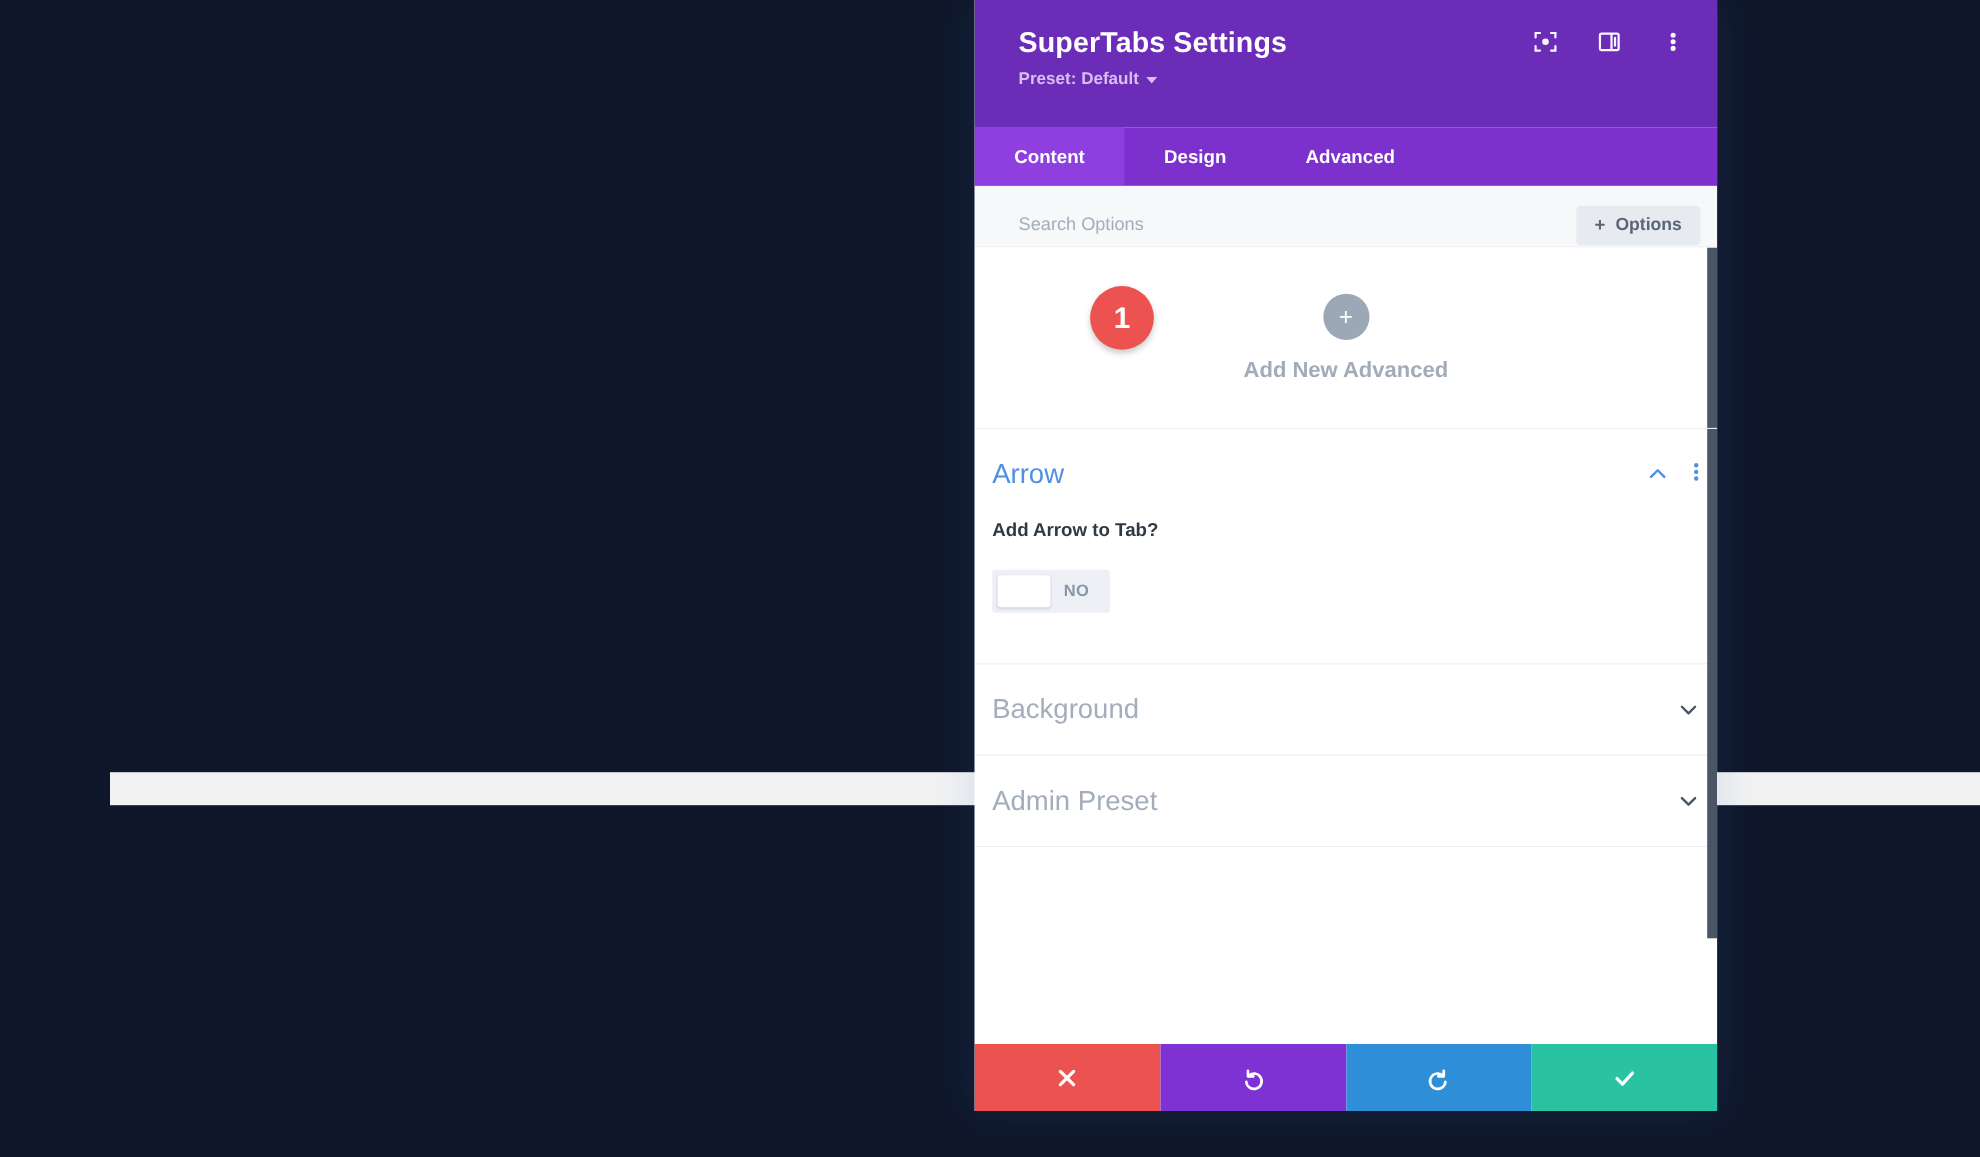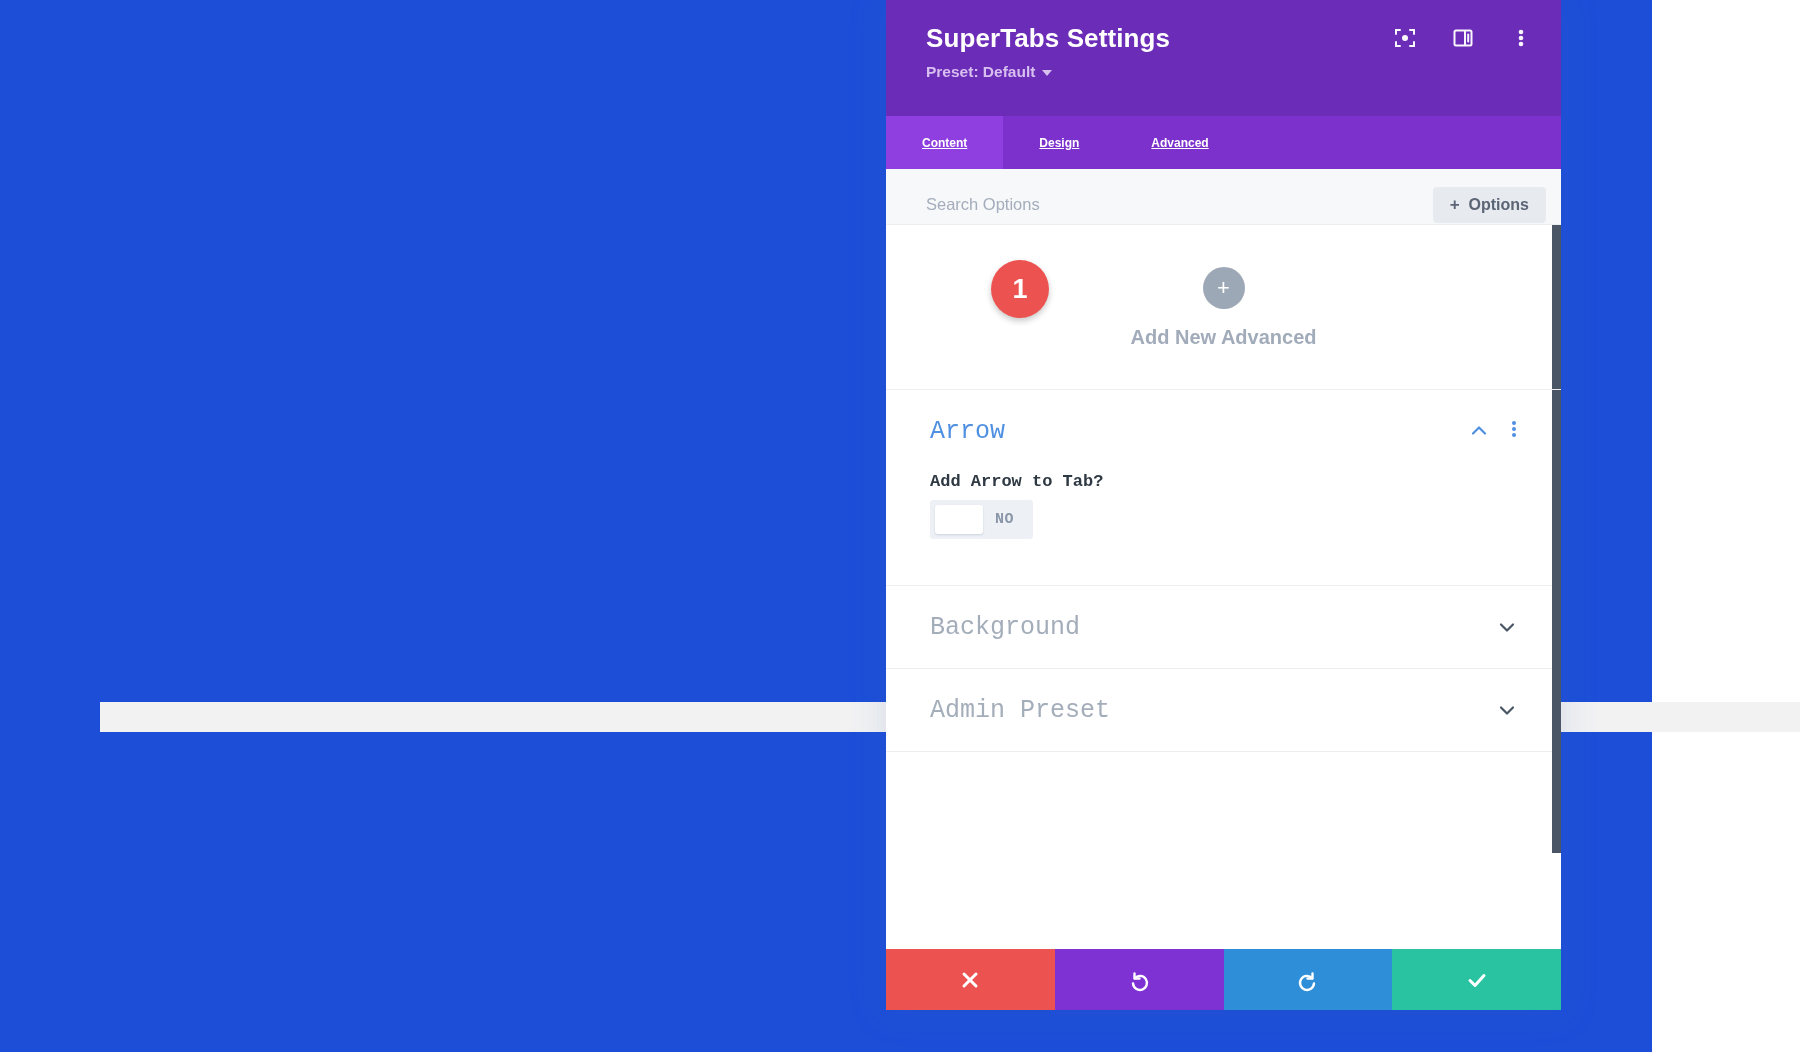--- a/index.html
+++ b/index.html
@@ -7,23 +7,23 @@
   html, body {
     width: 1800px;
     height: 1052px;
     overflow: hidden;
     background: #ffffff;
     font-family: "Liberation Sans", sans-serif;
   }
 
   #root {
     position: relative;
-    width: 1652px;
+    width: 1800px;
     height: 1052px;
-    background: #1d4ed8;
+    background: #0f172a;
   }
 
   
   .backdrop-band {
     position: absolute;
     left: 100px;
     top: 702px;
     width: 1700px;
     height: 30px;
     background: #f2f2f3;
@@ -100,25 +100,24 @@
     flex: 0 0 auto;
     height: 53px;
   }
   .tab {
     padding: 0 36px;
     height: 53px;
     display: flex;
     align-items: center;
     justify-content: center;
     color: #ffffff;
-    font-size: 12px;
+    font-size: 17px;
     font-weight: 700;
     cursor: pointer;
     white-space: nowrap;
-    text-decoration: underline;
   }
   .tab.active { background: #8f3fe0; }
 
   
   .searchbar {
     flex: 0 0 auto;
     height: 56px;
     background: #f7f8fa;
     border-bottom: 1px solid #eceef2;
     display: flex;
@@ -216,22 +215,21 @@
     align-items: center;
     justify-content: center;
     font-size: 27px;
     font-weight: 600;
     box-shadow: 0 3px 6px rgba(0,0,0,0.22);
   }
 
   
   .group {
     border-bottom: 1px solid #eceef2;
-    padding: 0 44px;
-    font-family: Liberation Mono, monospace;
+    padding: 0 16px;
   }
   .group-head {
     height: 82px;
     display: flex;
     align-items: center;
     cursor: pointer;
   }
   .group-title {
     font-size: 25px;
     font-weight: 400;
@@ -245,21 +243,21 @@
     gap: 22px;
   }
   .chev { width: 20px; height: 20px; cursor: pointer; }
   .dots-v { cursor: pointer; }
 
   .group-body { padding: 0 0 46px; }
   .field-label {
     color: #2f3943;
     font-size: 17px;
     font-weight: 700;
-    margin-bottom: 9px;
+    margin-bottom: 26px;
   }
   .toggle {
     display: inline-flex;
     align-items: center;
     background: #edf0f5;
     border-radius: 3px;
     padding: 5px;
     cursor: pointer;
     user-select: none;
   }

